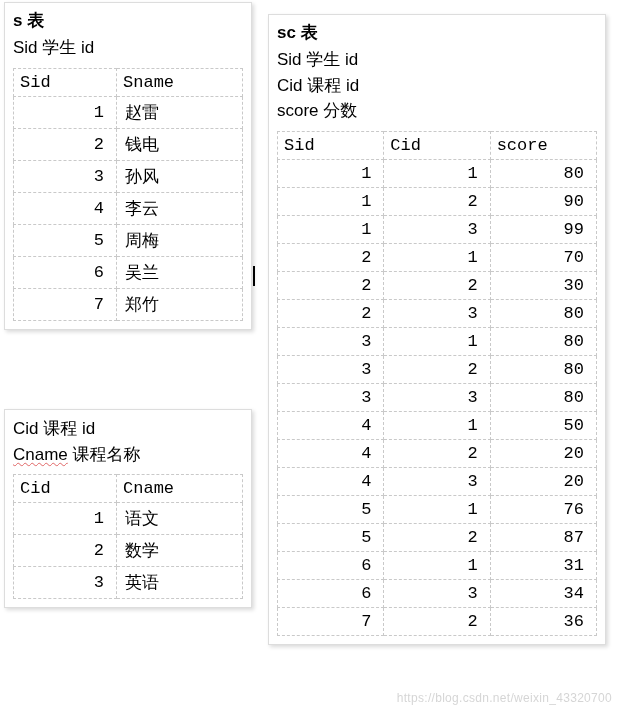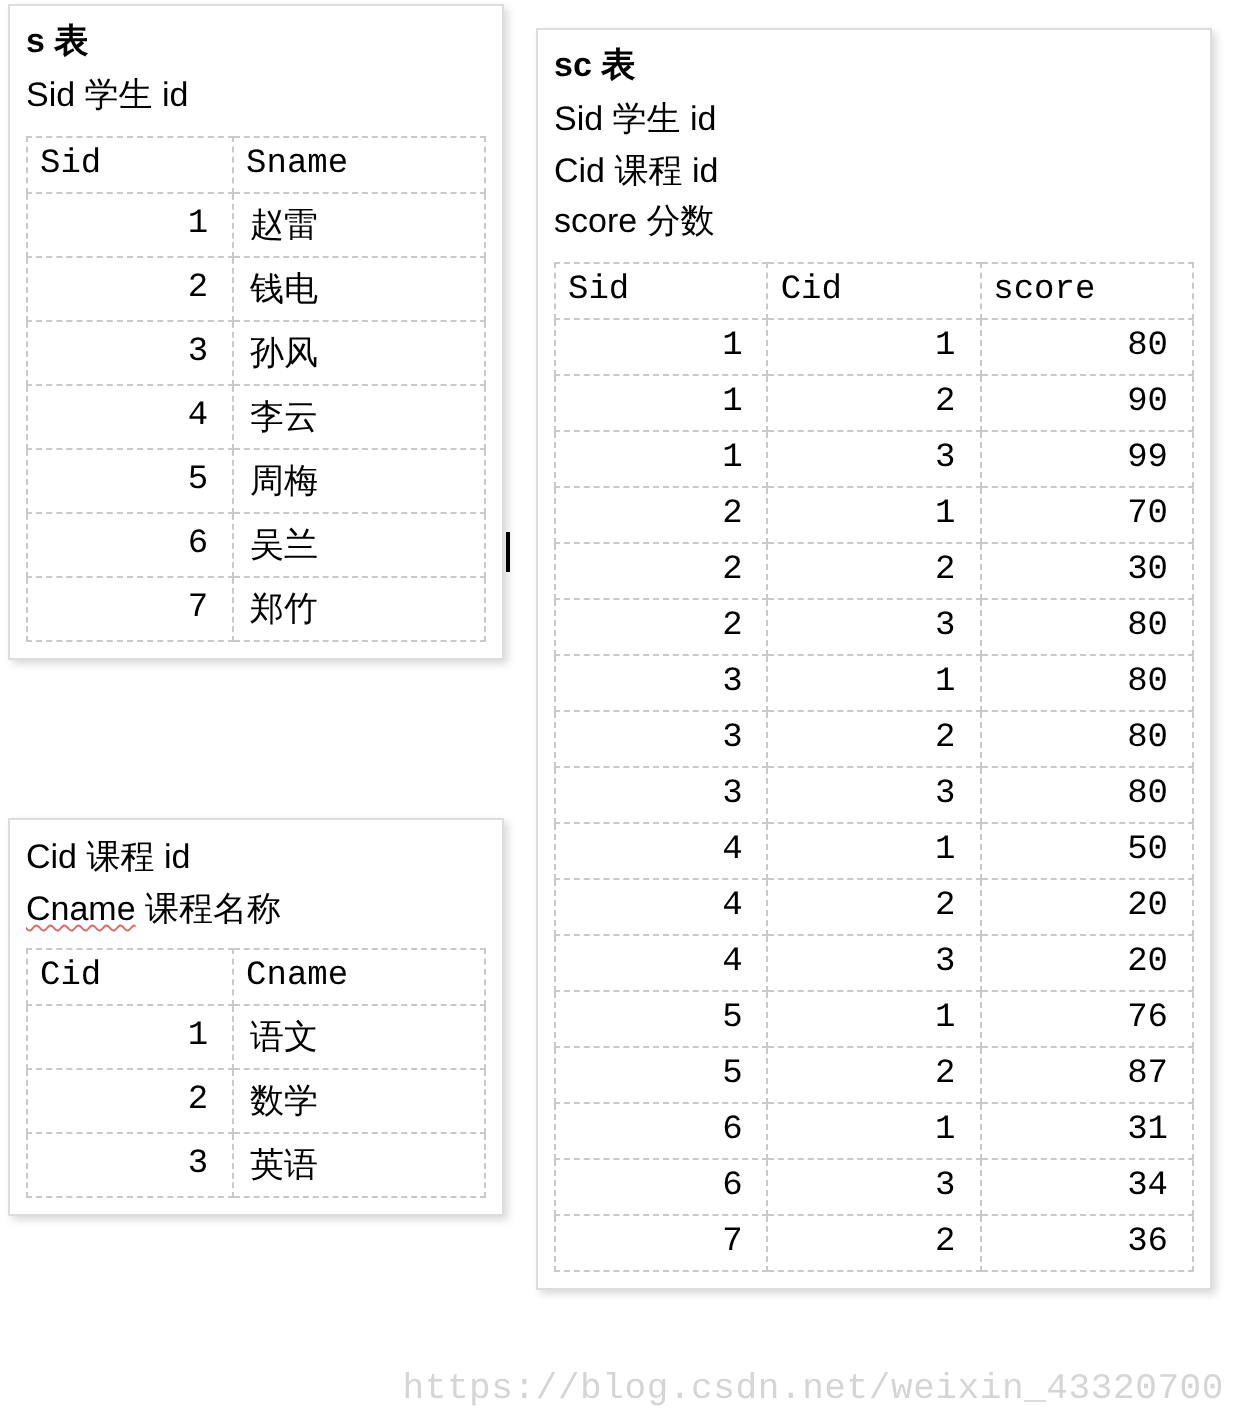--- a/index.html
+++ b/index.html
@@ -71,23 +71,23 @@
     }
     .s-col1 { width: 45%; }
     .s-col2 { width: 55%; }
     .c-col1 { width: 45%; }
     .c-col2 { width: 55%; }
     .sc-col { width: 33.33%; }
     .watermark {
       position: absolute;
       right: 6px;
       bottom: 4px;
-      font-size: 18px;
+      font-size: 12px;
       color: rgba(150,150,150,0.4);
-      font-family: Liberation Mono, monospace;
+      font-family: Liberation Sans, sans-serif;
       pointer-events: none;
       letter-spacing: 0.3px;
       text-align: center;
     }
     .cursor {
       position: absolute;
       left: 253px;
       top: 266px;
       width: 1.5px;
       height: 20px;

